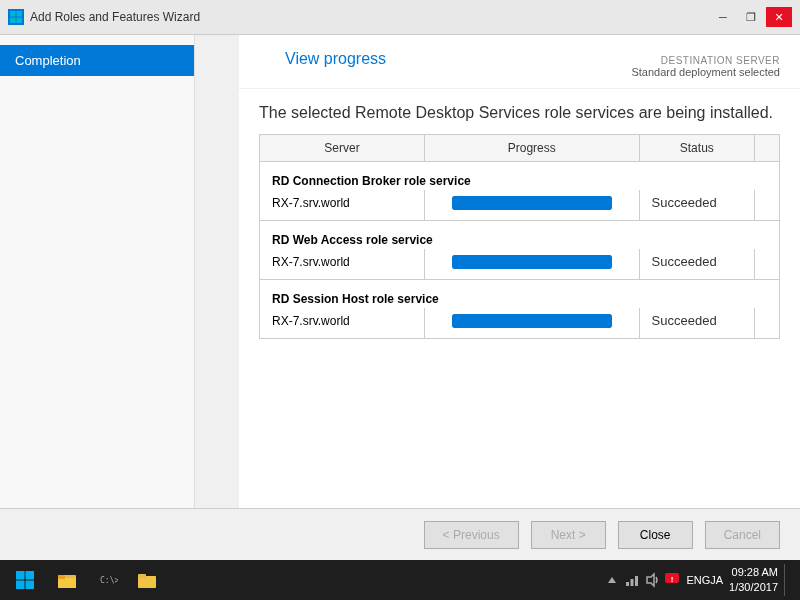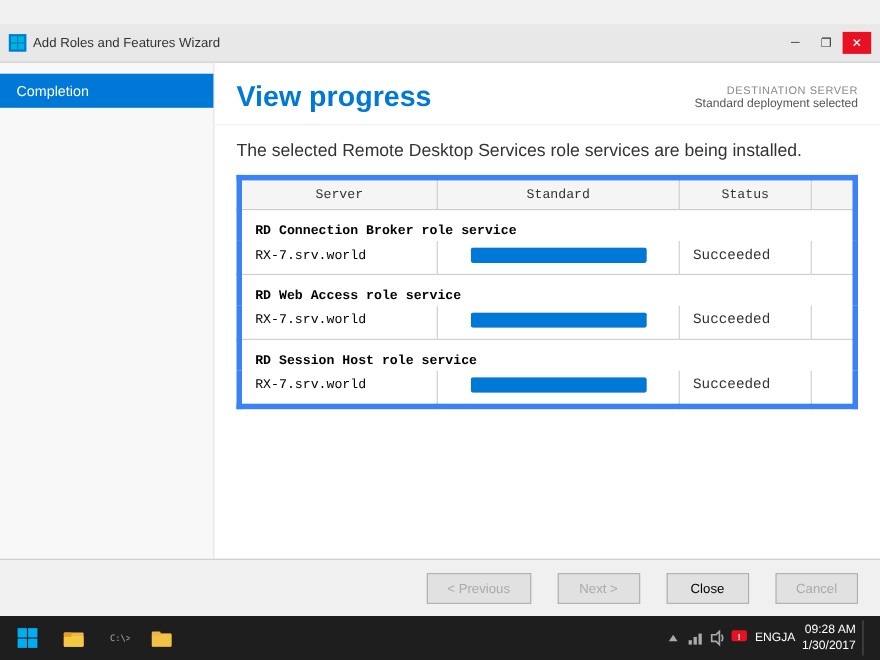--- a/index.html
+++ b/index.html
@@ -17,21 +17,20 @@
     
     .title-bar {
       background: #e8e8e8;
       border-bottom: 1px solid #ccc;
       height: 30px;
       display: flex;
       align-items: center;
       justify-content: space-between;
       padding: 17px 8px;
       flex-shrink: 0;
-      margin-top: 22px;
     }
     .title-bar-left {
       display: flex;
       align-items: center;
       gap: 6px;
     }
     .title-bar-icon {
       width: 16px;
       height: 16px;
       background: #0078d7;
@@ -61,20 +60,21 @@
       background: #e8e8e8;
       color: #333;
     }
     .title-bar-btn.close-btn { background: #e81123; color: white; }
 
     
     .wizard-body {
       display: flex;
       flex: 1;
       overflow: hidden;
+      gap: 44px;
     }
 
     
     .sidebar {
       width: 195px;
       background: #f8f8f8;
       border-right: 1px solid #ddd;
       padding: 10px 0;
       flex-shrink: 0;
     }
@@ -97,23 +97,24 @@
       background: white;
     }
     .content-header {
       padding: 15px 20px 10px 20px;
       display: flex;
       justify-content: space-between;
       align-items: flex-start;
       border-bottom: 1px solid #eee;
     }
     .page-title-text {
-      font-size: 26px;
+      font-size: 16px;
       color: #0078d7;
-      font-weight: 700;
+      font-weight: 400;
+      margin-left: 26px;
     }
     .destination-info {
       text-align: right;
       font-size: 11px;
       color: #555;
       margin-top: 5px;
     }
     .destination-label {
       font-size: 10px;
       color: #888;
@@ -130,22 +131,21 @@
     .content-desc {
       font-size: 16px;
       color: #333;
       margin-bottom: 12px;
     }
 
     
     .progress-table {
       width: 100%;
       border-collapse: collapse;
-      border: 5px solid #3b82f6;
-      font-family: Liberation Mono, monospace;
+      border: 1px solid #3b82f6;
     }
     .progress-table th {
       background: #f5f5f5;
       border: 1px solid #ccc;
       padding: 6px 12px;
       font-size: 12px;
       font-weight: normal;
       color: #333;
       text-align: center;
     }
@@ -194,21 +194,21 @@
     .col-status { width: 120px; }
 
     
     .footer {
       background: #f0f0f0;
       border-top: 1px solid #ccc;
       padding: 10px 20px;
       display: flex;
       justify-content: flex-end;
       align-items: center;
-      gap: 24px;
+      gap: 12px;
       flex-shrink: 0;
       height: 52px;
     }
     .footer-btn {
       padding: 5px 18px;
       border: 1px solid #adadad;
       background: #e1e1e1;
       cursor: pointer;
       font-size: 12px;
       color: #000000;
@@ -318,21 +318,21 @@
       </div>
     </div>
 
     <div class="content-main">
       <p class="content-desc">The selected Remote Desktop Services role services are being installed.</p>
 
       <table class="progress-table">
         <thead>
           <tr>
             <th class="col-server">Server</th>
-            <th class="col-progress">Standard</th>
+            <th class="col-progress">Progress</th>
             <th class="col-status">Status</th>
             <th></th>
           </tr>
         </thead>
         <tbody id="services-tbody">
         <tr class="service-row">
               <td colspan="4" style="font-weight: bold; font-size: 12px; padding-top: 12px;">RD Connection Broker role service</td>
             </tr>
             <tr class="data-row">
               <td style="font-size: 12px; padding-left: 12px;">RX-7.srv.world</td>

